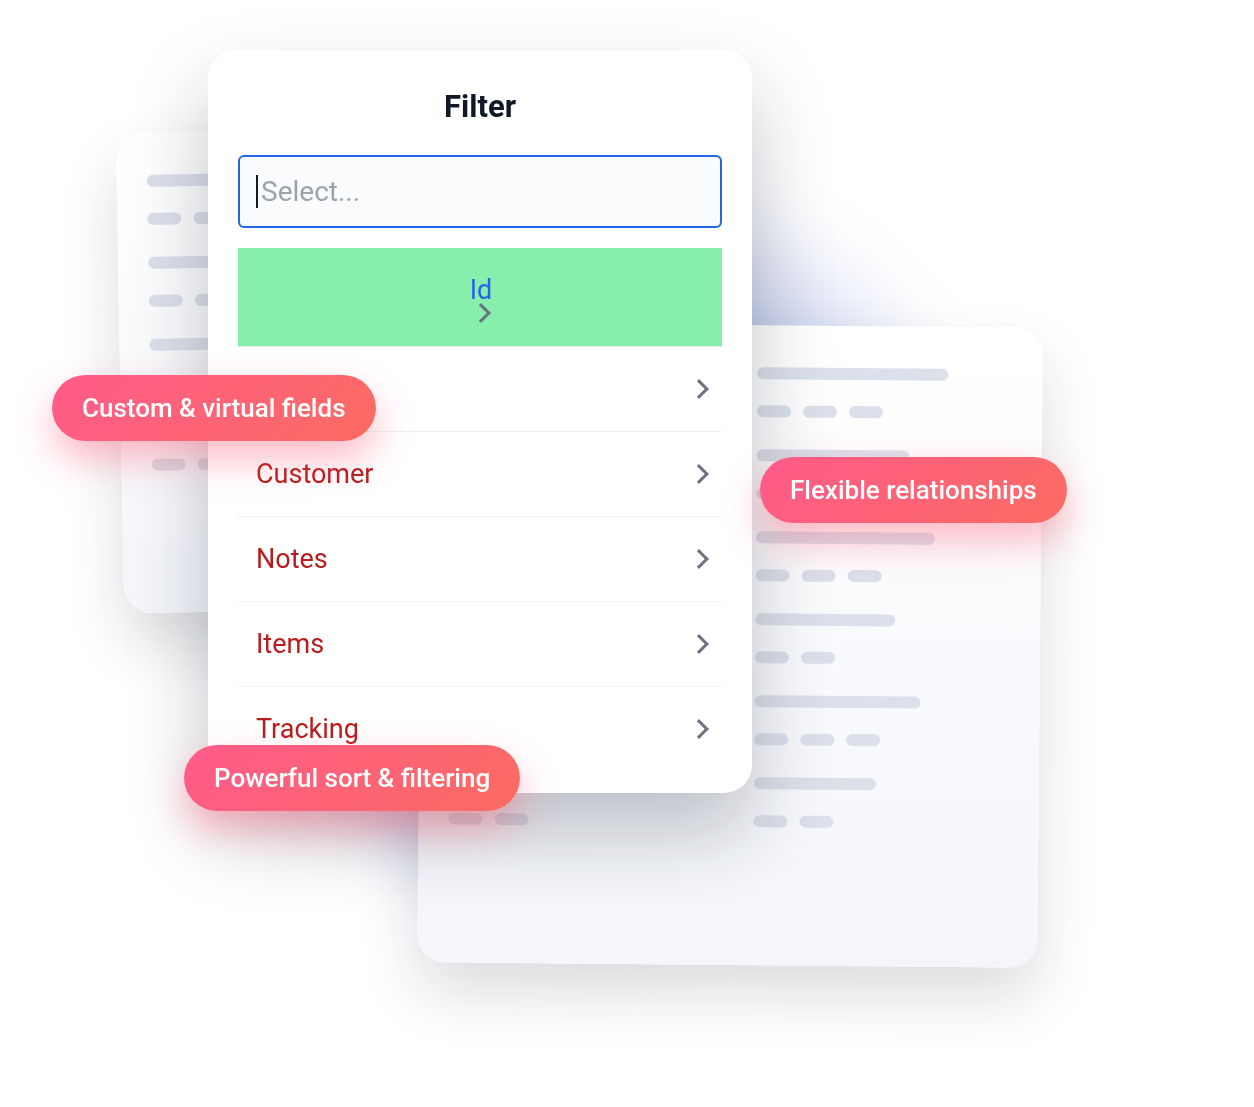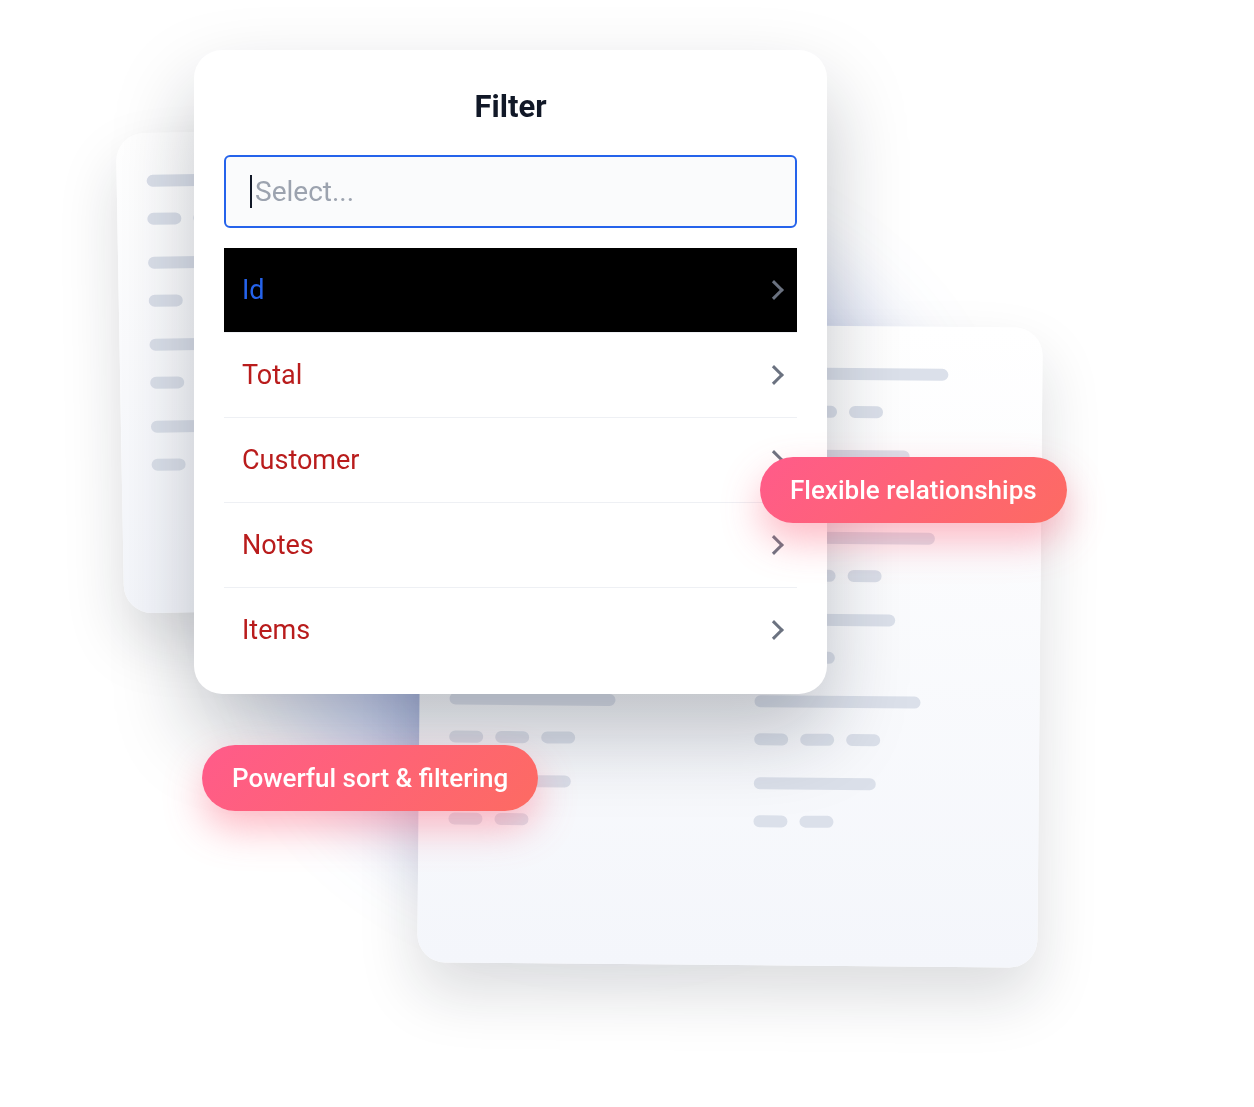--- a/index.html
+++ b/index.html
@@ -68,40 +68,40 @@
     }
     .skel-dash {
       height: 12px;
       width: 34px;
       border-radius: 6px;
       background: #dbe0ea;
     }
     .filter-card {
       position: absolute;
       top: 0px;
-      left: 114px;
-      width: 633px;
+      left: 128px;
+      width: 544px;
       background: #ffffff;
       border-radius: 28px;
       box-shadow: 0 40px 80px rgba(17, 24, 39, 0.25);
       padding: 38px 30px 22px 30px;
       z-index: 2;
     }
     .filter-title {
       text-align: center;
       font-size: 31px;
       font-weight: 700;
       color: #111827;
       margin-bottom: 30px;
     }
     .select-input {
       width: 100%;
       border: 2px solid #2563eb;
       border-radius: 6px;
-      padding: 18px 24px;
+      padding: 18px 16px;
       font-size: 28px;
       color: #9ca3af;
       background: #fafbfc;
       display: flex;
       align-items: center;
       margin-bottom: 20px;
     }
     .select-caret {
       display: inline-block;
       width: 2px;
@@ -116,22 +116,23 @@
       align-items: center;
       justify-content: space-between;
       padding: 26px 16px 26px 18px;
       font-size: 27px;
       color: #b91c1c;
       border-bottom: 1px solid #eef0f4;
       cursor: pointer;
     }
     .option:last-child { border-bottom: none; }
     .option.selected {
-      background: #000000;
+      background: #86efac;
       color: #2563eb;
+      flex-direction: column;
     }
     .chev {
       width: 14px;
       height: 14px;
       border-right: 3px solid #6b7280;
       border-bottom: 3px solid #6b7280;
       transform: rotate(-45deg);
     }
     .pill {
       position: absolute;
@@ -148,21 +149,21 @@
     .pill-custom {
       top: 325px;
       left: -28px;
     }
     .pill-flexible {
       top: 407px;
       left: 680px;
     }
     .pill-powerful {
       top: 695px;
-      left: 122px;
+      left: 104px;
       text-align: center;
     }
   </style>
 </head>
 <body>
 
 <div class="stage">
   <div class="blue-glow"></div>
 
   <div class="bgcard bgcard-left">
@@ -286,17 +287,22 @@
       <span class="chev"></span>
     </div>
     <div class="option">
       <span>Notes</span>
       <span class="chev"></span>
     </div>
     <div class="option">
       <span>Items</span>
       <span class="chev"></span>
     </div>
+    <div class="option">
+      <span>Tracking</span>
+      <span class="chev"></span>
+    </div>
   </div>
 
+  <div class="pill pill-custom">Custom &amp; virtual fields</div>
   <div class="pill pill-flexible">Flexible relationships</div>
   <div class="pill pill-powerful">Powerful sort &amp; filtering</div>
 </div>
 
 </body></html>

